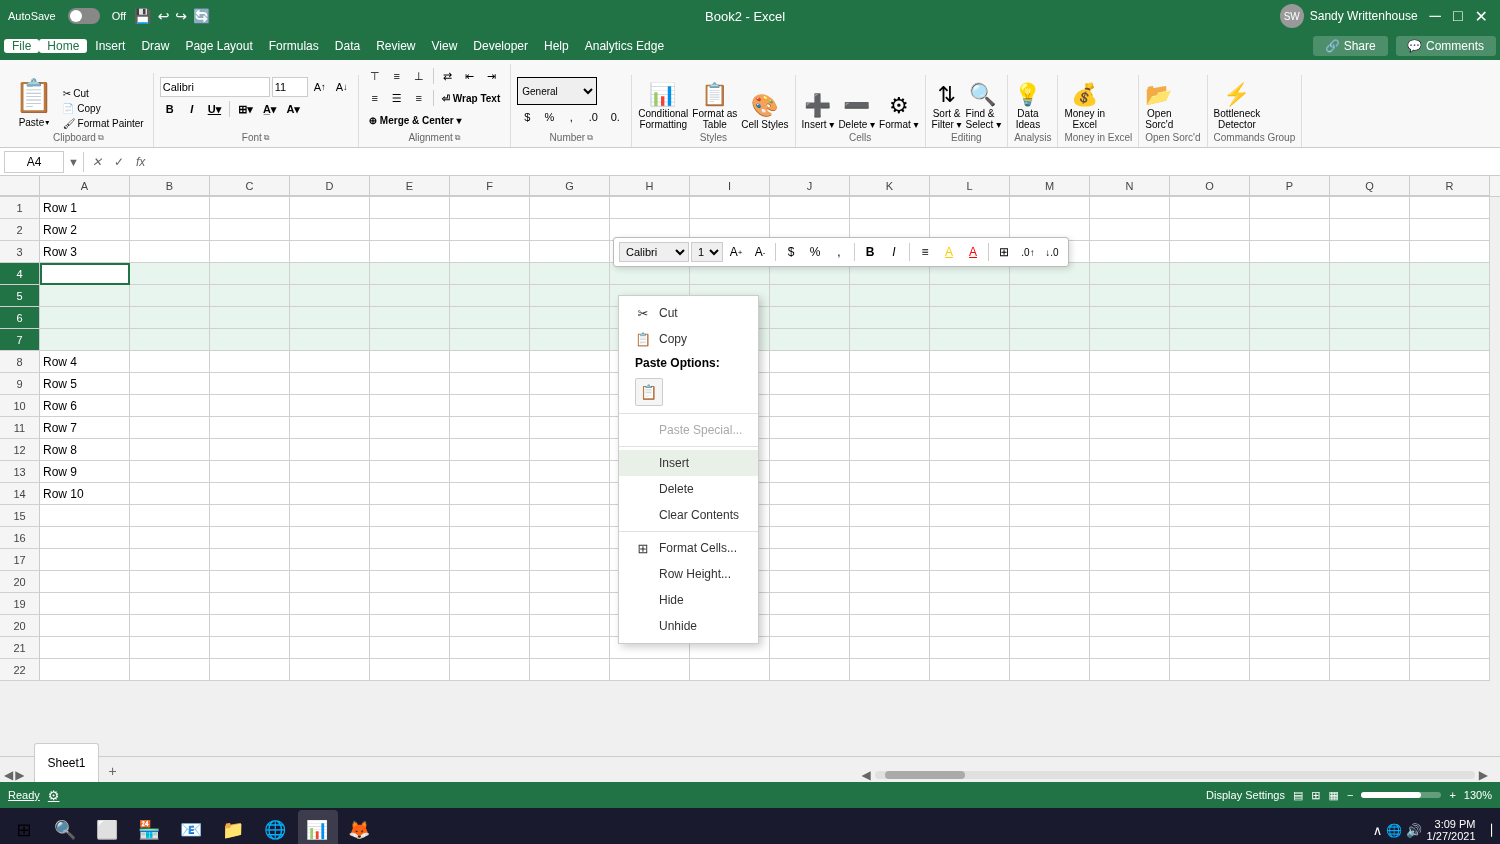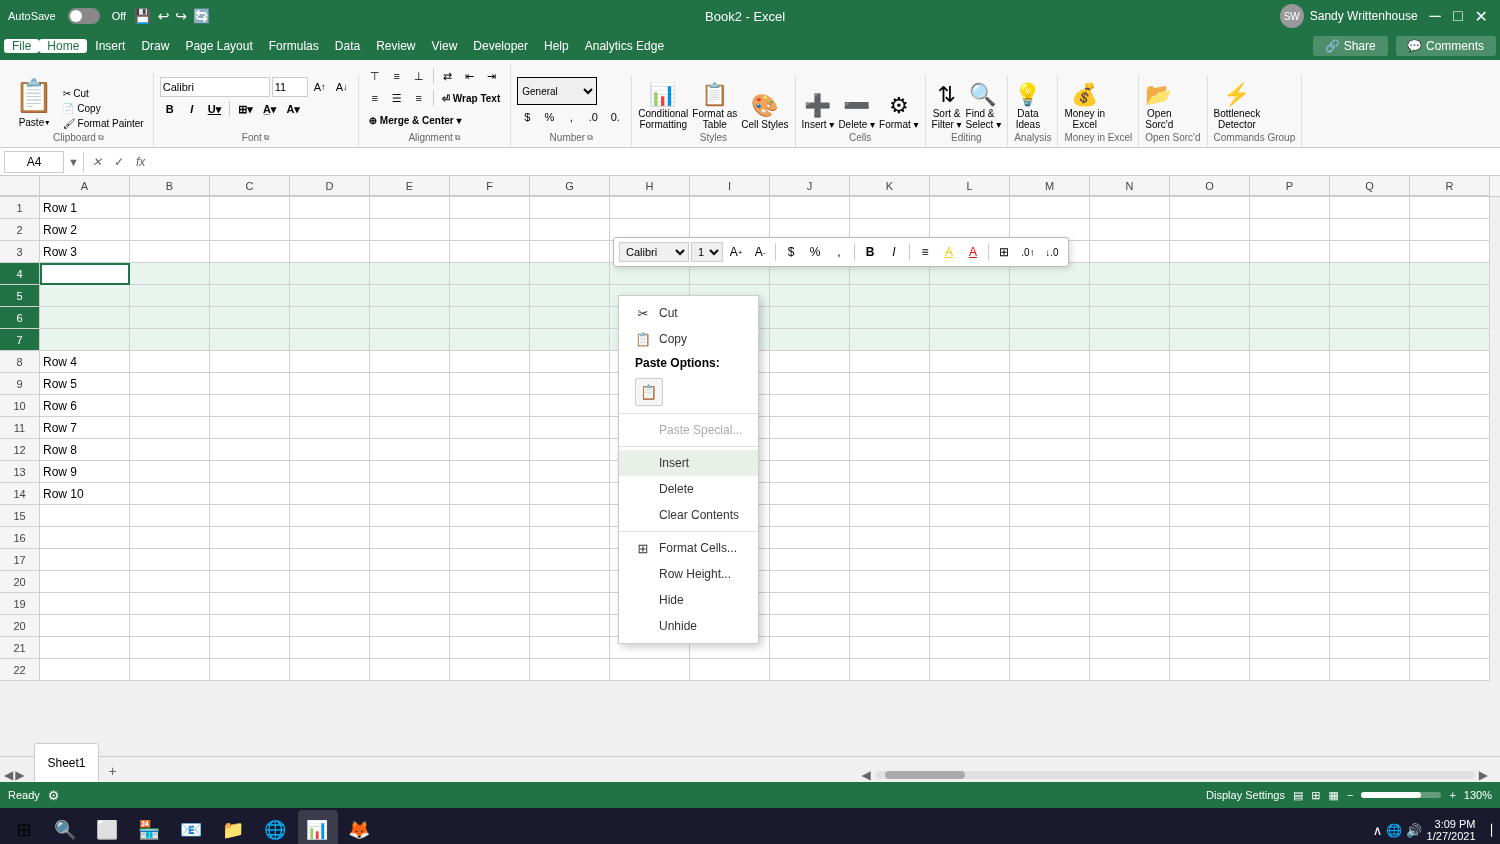--- a/index.html
+++ b/index.html
@@ -231,21 +231,21 @@
     #status-bar {
       height: 26px;
       background: #217346;
       display: flex;
       align-items: center;
       padding: 0 8px;
       color: white;
       font-size: 11px;
       justify-content: space-between;
     }
-    #status-left { display: flex; align-items: center; gap: 8px; }
+    #status-left { display: flex; align-items: center; gap: 8px; text-decoration: underline; }
     #status-right { display: flex; align-items: center; gap: 8px; }
 
     
     #taskbar {
       height: 44px;
       background: #1a1a2e;
       display: flex;
       align-items: center;
       padding: 0 4px;
       gap: 2px;

